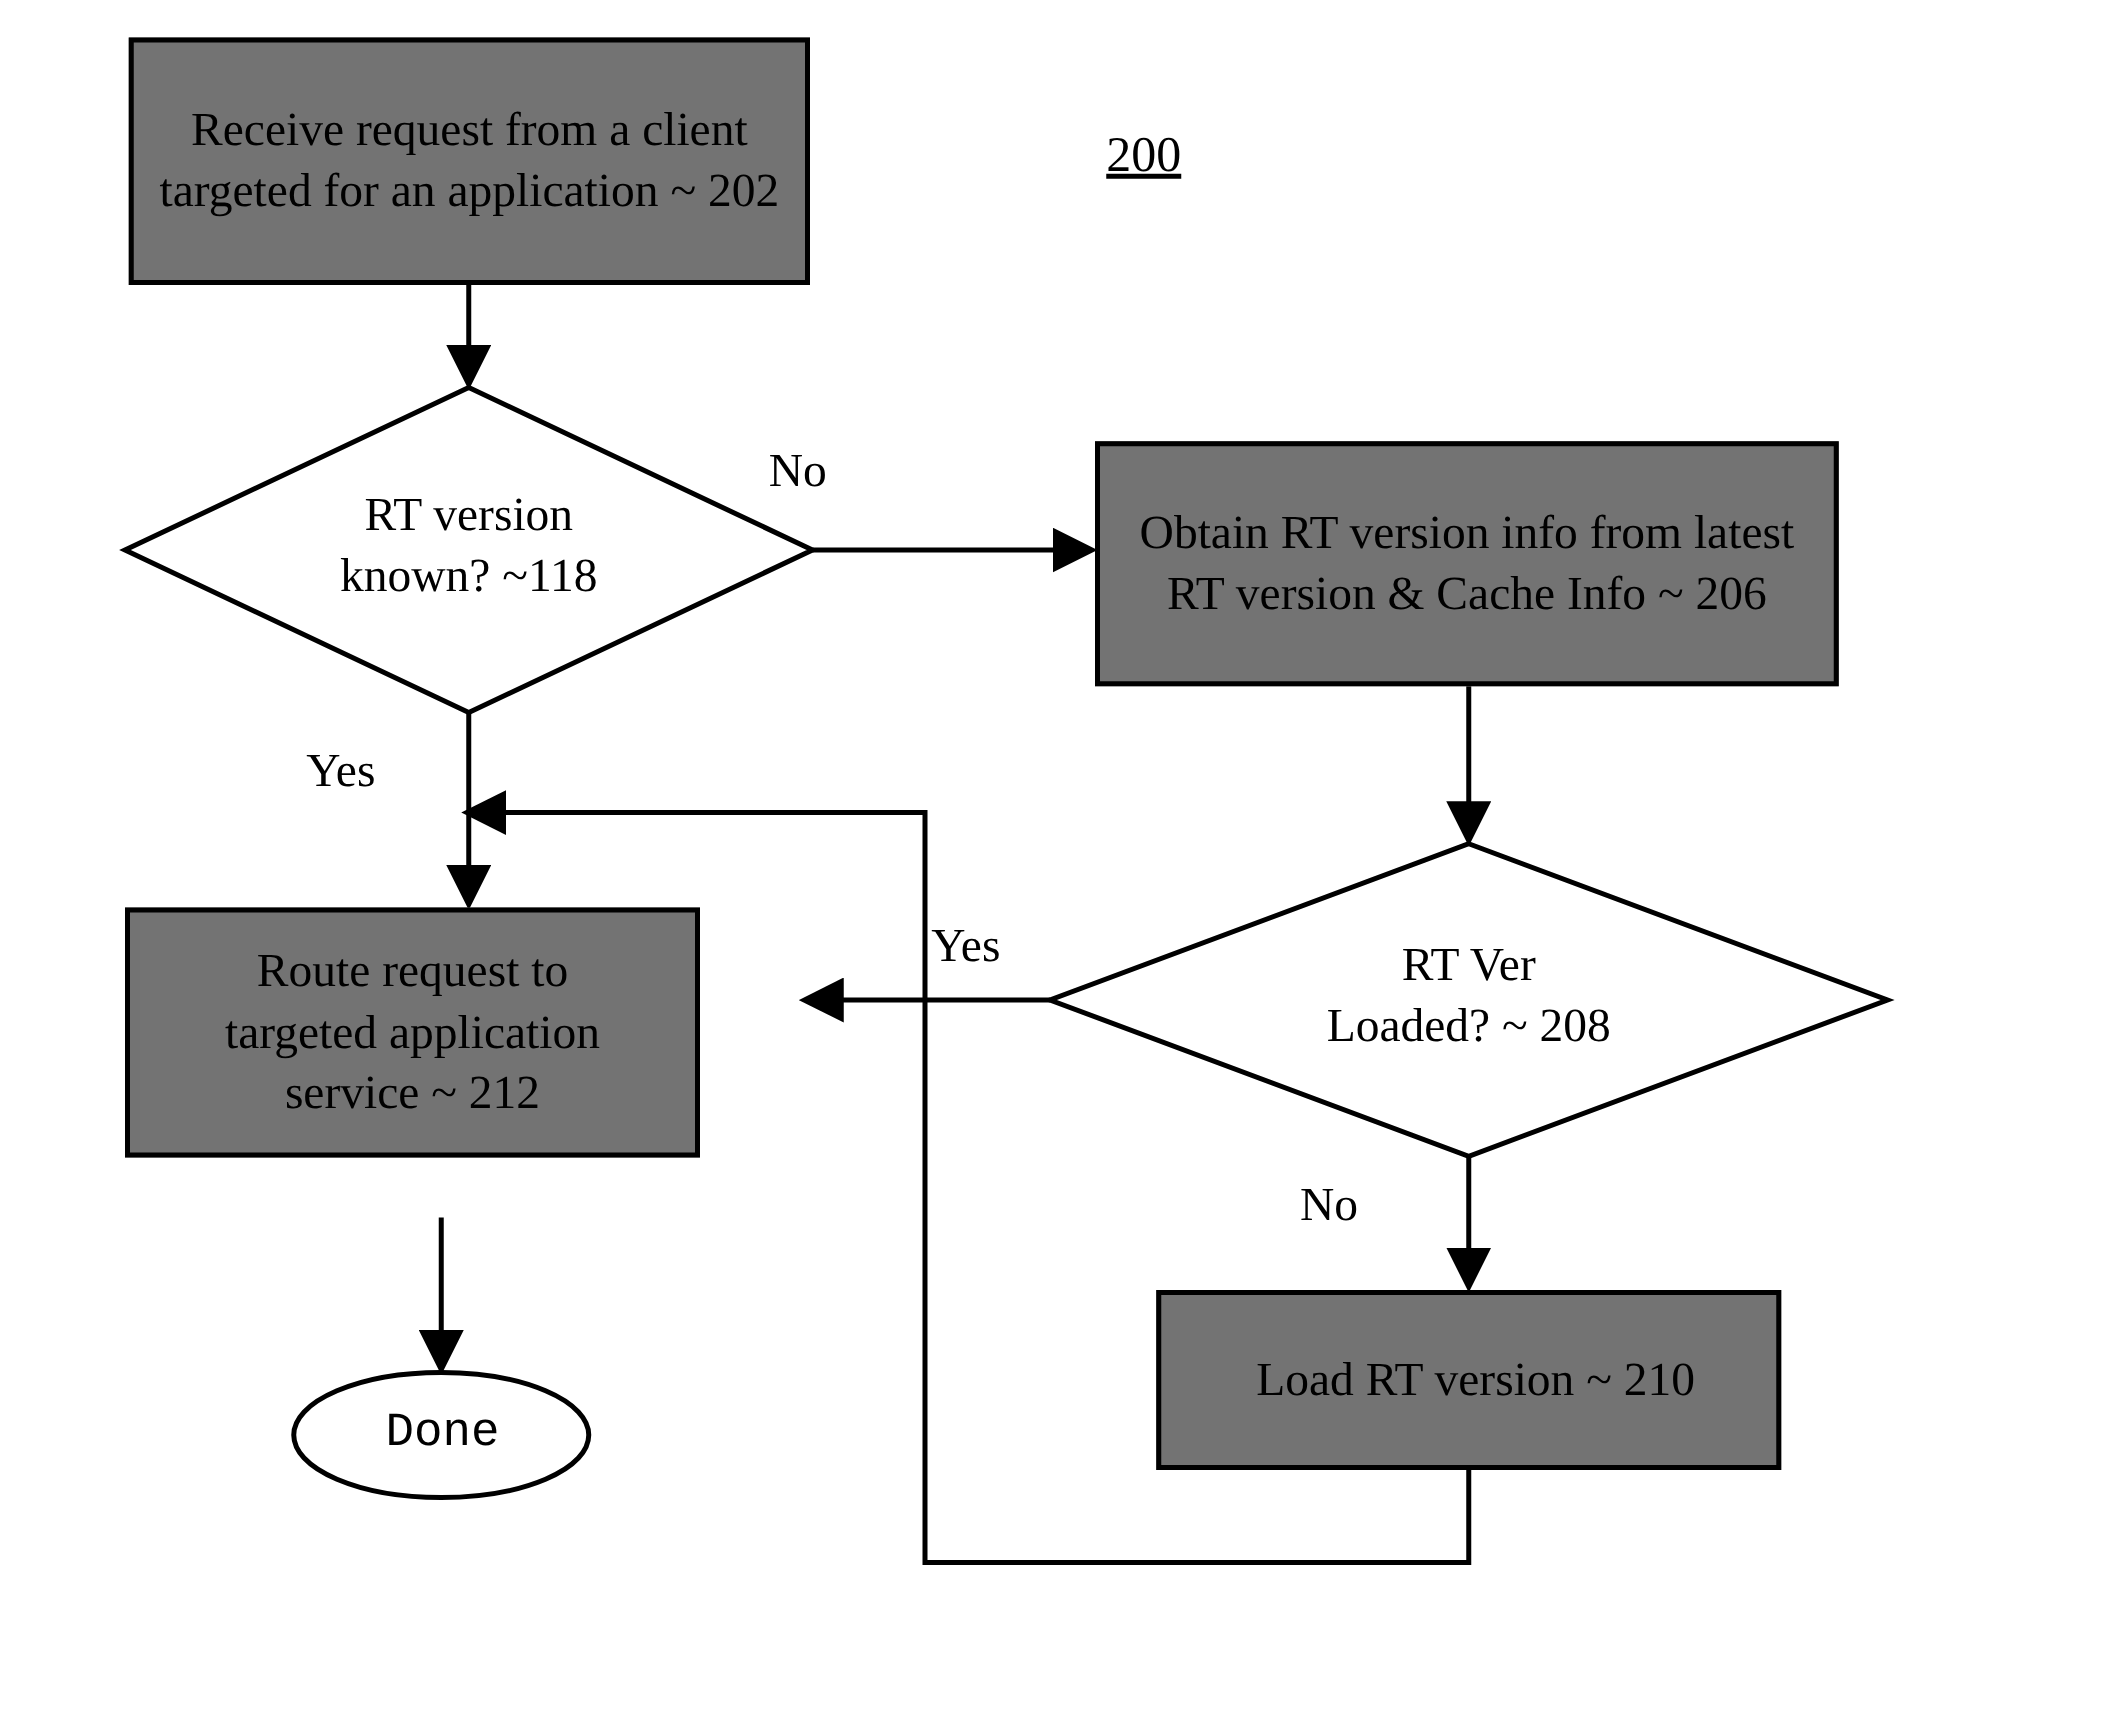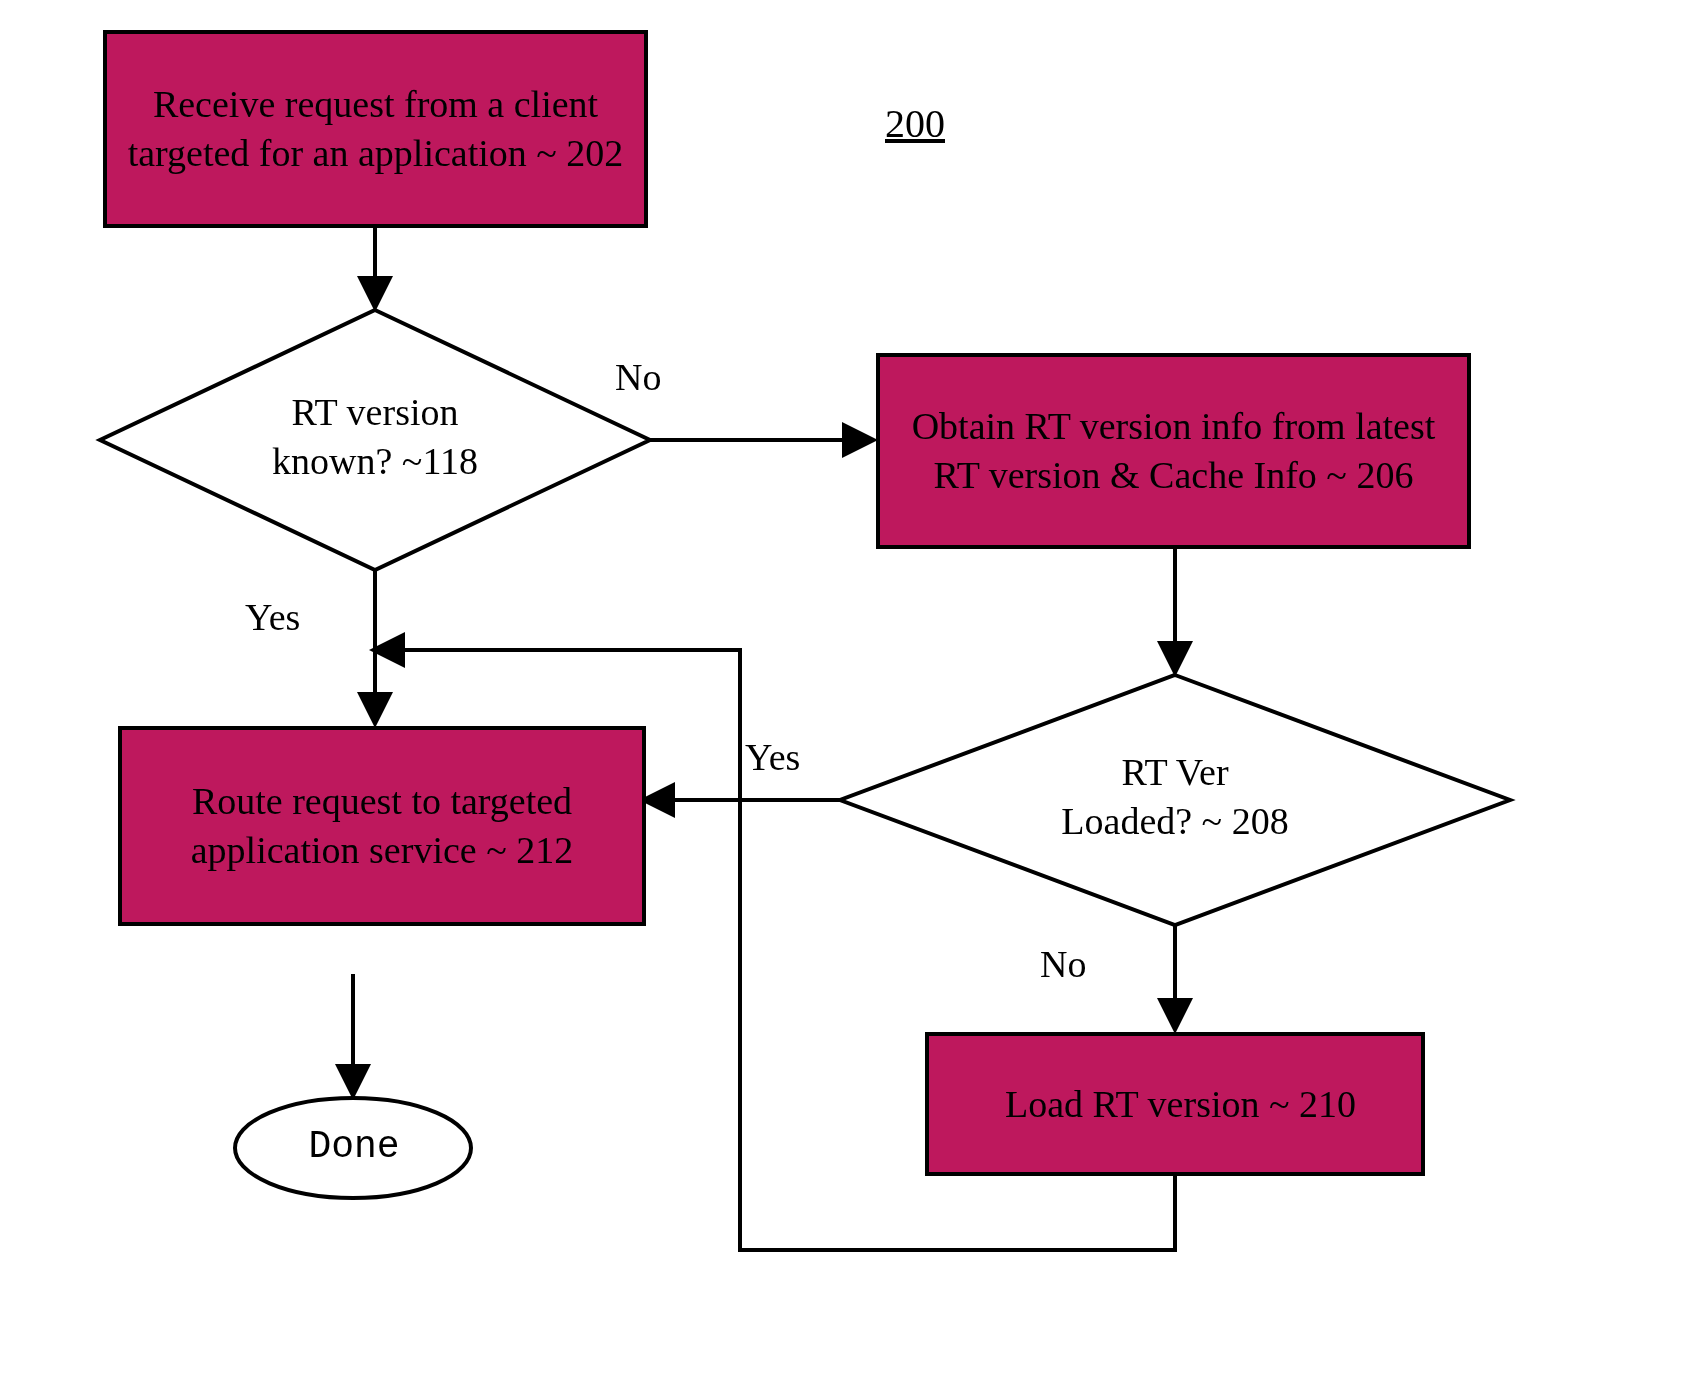--- a/index.html
+++ b/index.html
@@ -11,21 +11,21 @@
     position: relative;
     width: 1697px;
     height: 1380px;
     background: #fff;
     font-family: "Times New Roman", Times, serif;
     color: #000;
   }
   .box {
     position: absolute;
     border: 4px solid #000;
-    background: #be185d;
+    background: #737373;
     display: flex;
     align-items: center;
     justify-content: center;
     text-align: center;
     font-size: 38px;
     line-height: 1.28;
     padding: 8px 10px;
     box-sizing: border-box;
   }
   .label {
@@ -94,21 +94,21 @@
 client targeted for an
 application ~ 202</span>
   </div>
 
   <div class="box" style="left:876px; top:353px; width:595px; height:196px;">
     <span>Obtain RT version info
 from latest RT version &amp;
 Cache Info ~ 206</span>
   </div>
 
-  <div class="box" style="left:118px; top:726px; width:528px; height:200px; padding:8px 40px;">
+  <div class="box" style="left:100px; top:726px; width:460px; height:200px; padding:8px 40px;">
     <span>Route request to
 targeted application
 service ~ 212</span>
   </div>
 
   <div class="box" style="left:925px; top:1032px; width:500px; height:144px;padding-left:21px;">
     <span>Load RT version
 ~ 210</span>
   </div>
 

